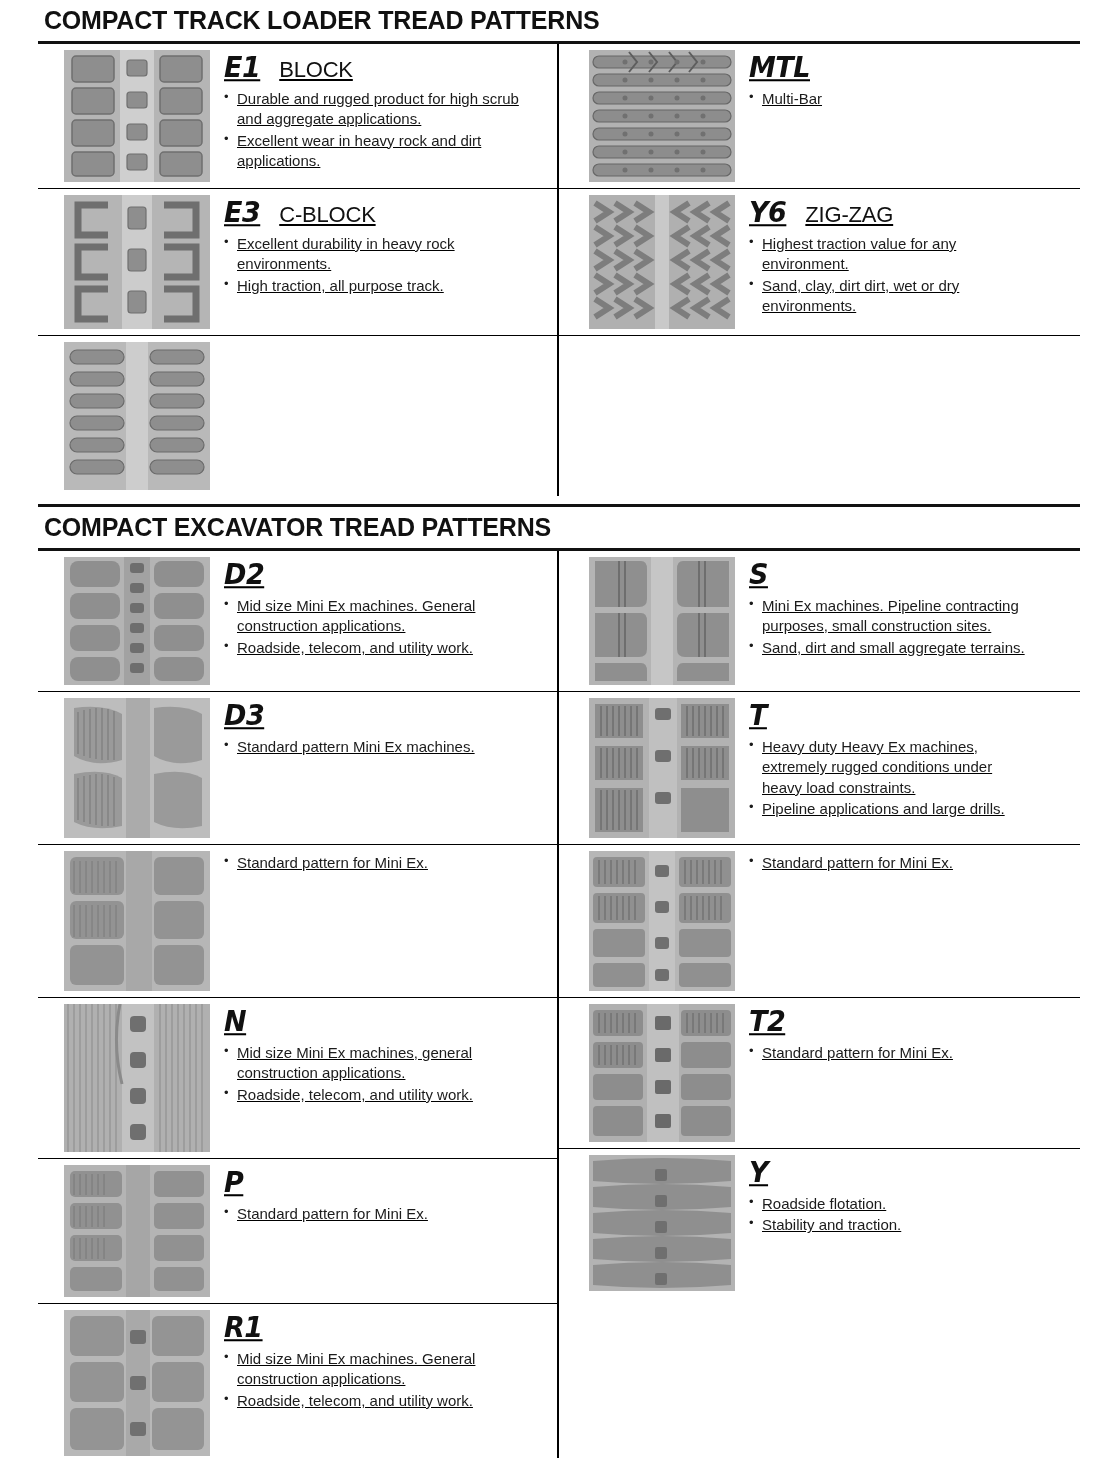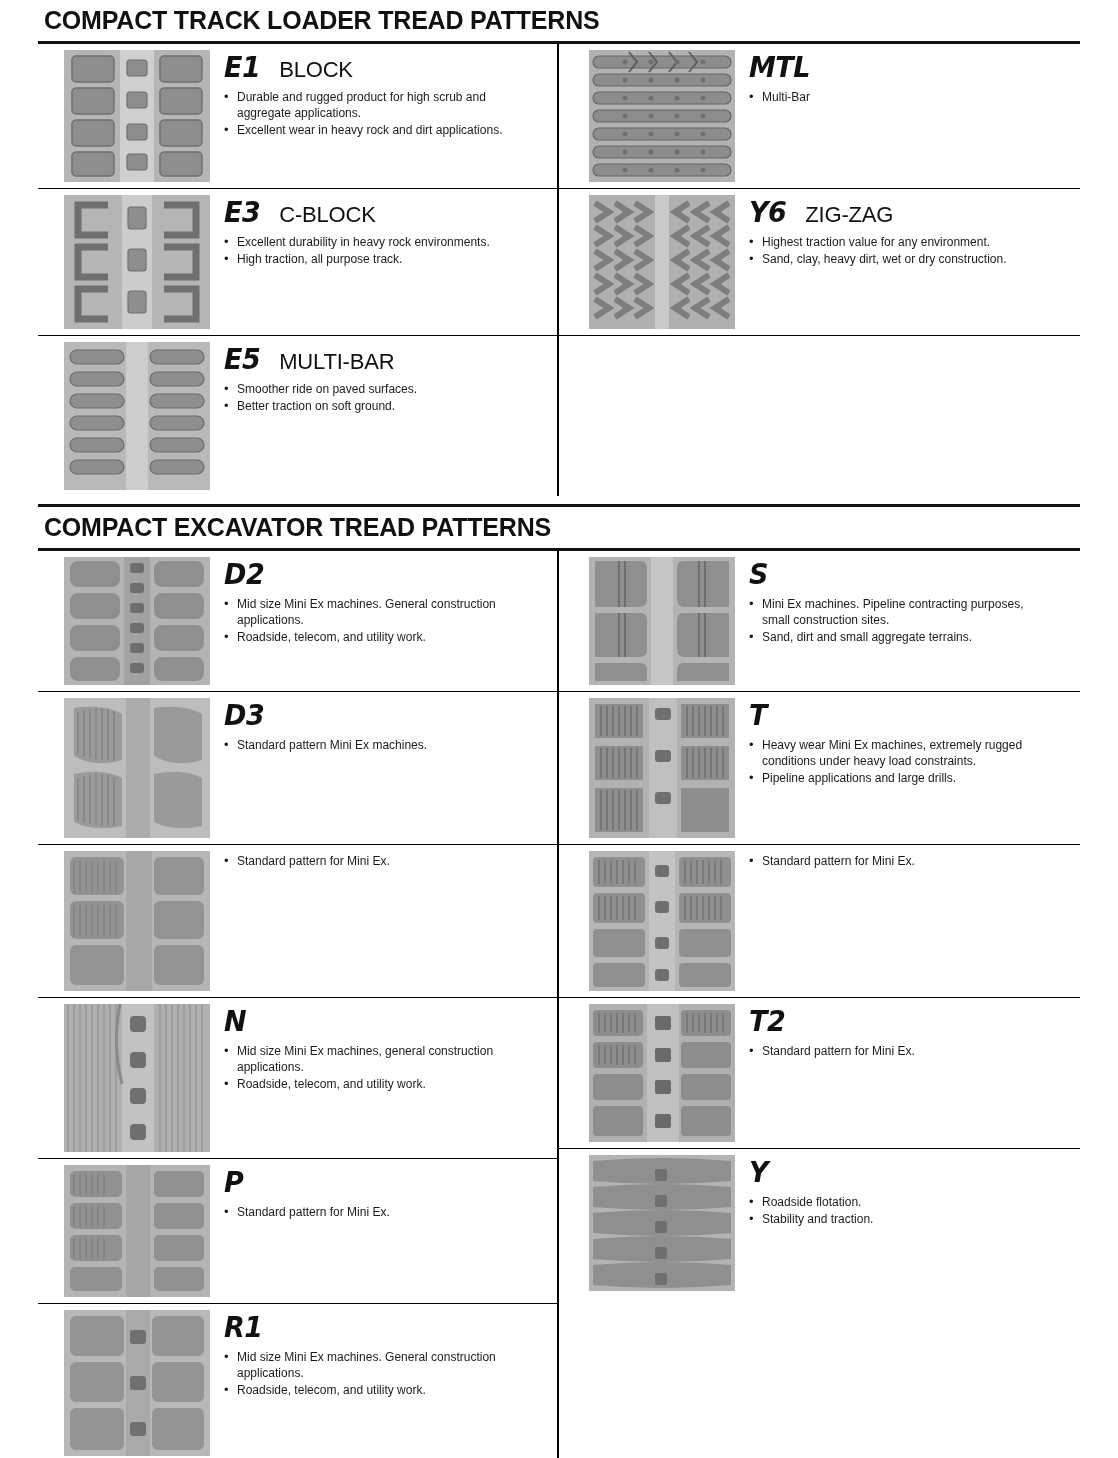--- a/index.html
+++ b/index.html
@@ -57,21 +57,21 @@
     width: 146px;
     flex: 0 0 146px;
     margin-left: 26px;
     margin-right: 14px;
     position: relative;
     overflow: hidden;
     background: #b9b9b9;
   }
   .col.right .thumb { margin-left: 8px; }
   .thumb svg { display: block; width: 100%; height: 100%; }
-  .info { flex: 1 1 auto; padding-top: 2px; }
+  .info { flex: 1 1 auto; padding-top: 2px; text-decoration: underline; }
   .name-line {
     display: flex;
     align-items: baseline;
     gap: 9px;
     margin-bottom: 6px;
   }
   .code {
     font-size: 27px;
     font-weight: bold;
     font-style: italic;
@@ -84,21 +84,21 @@
     font-size: 22px;
     color: #111;
     letter-spacing: -0.2px;
     margin-left: 10px;
   }
   ul.bullets {
     margin: 0; padding: 0; list-style: none;
   }
   ul.bullets li {
     position: relative;
-    font-size: 12px;
+    font-size: 15px;
     line-height: 1.35;
     color: #1b1b1b;
     padding-left: 13px;
     margin-bottom: 1px;
     max-width: 305px;
   }
   .col.right ul.bullets li { max-width: 285px; }
   ul.bullets li::before {
     content: "\2022";
     position: absolute;
@@ -201,30 +201,20 @@
                 <rect x="6" y="118" width="54" height="14" rx="7"></rect>
                 <rect x="86" y="8" width="54" height="14" rx="7"></rect>
                 <rect x="86" y="30" width="54" height="14" rx="7"></rect>
                 <rect x="86" y="52" width="54" height="14" rx="7"></rect>
                 <rect x="86" y="74" width="54" height="14" rx="7"></rect>
                 <rect x="86" y="96" width="54" height="14" rx="7"></rect>
                 <rect x="86" y="118" width="54" height="14" rx="7"></rect>
               </g>
               <rect x="62" y="0" width="22" height="148" fill="#cdcdcd"></rect>
             </svg>
-          </div>
-          <div class="info">
-            <div class="name-line">
-              <span class="code">E5</span>
-              <span class="label">MULTI-BAR</span>
-            </div>
-            <ul class="bullets">
-              <li>Smoother ride on paved surfaces.</li>
-              <li>Better traction on soft ground.</li>
-            </ul>
           </div>
         </div>
 
       </div>
 
       <div class="col right">
 
         <div class="entry">
           <div class="thumb" style="height:132px">
             <svg viewBox="0 0 146 132" preserveAspectRatio="none">
@@ -299,21 +289,21 @@
               <rect x="66" y="0" width="14" height="134" fill="#c9c9c9"></rect>
             </svg>
           </div>
           <div class="info">
             <div class="name-line">
               <span class="code">Y6</span>
               <span class="label">ZIG-ZAG</span>
             </div>
             <ul class="bullets">
               <li>Highest traction value for any environment.</li>
-              <li>Sand, clay, heavy dirt, wet or dry construction.</li>
+              <li>Sand, clay, dirt dirt, wet or dry environments.</li>
             </ul>
           </div>
         </div>
 
         <div class="entry empty"></div>
 
       </div>
     </div>
   </div>
 
@@ -574,21 +564,21 @@
                 <rect x="66" y="94" width="16" height="12" rx="3"></rect>
               </g>
             </svg>
           </div>
           <div class="info">
             <div class="name-line">
               <span class="code">T</span>
               <span class="label"></span>
             </div>
             <ul class="bullets">
-              <li>Heavy wear Mini Ex machines, extremely rugged conditions under heavy load constraints.</li>
+              <li>Heavy duty Heavy Ex machines, extremely rugged conditions under heavy load constraints.</li>
               <li>Pipeline applications and large drills.</li>
             </ul>
           </div>
         </div>
 
         <div class="entry">
           <div class="thumb" style="height:140px">
             <svg viewBox="0 0 146 140" preserveAspectRatio="none">
               <rect width="146" height="140" fill="#b6b6b6"></rect>
               <g fill="#909090">

